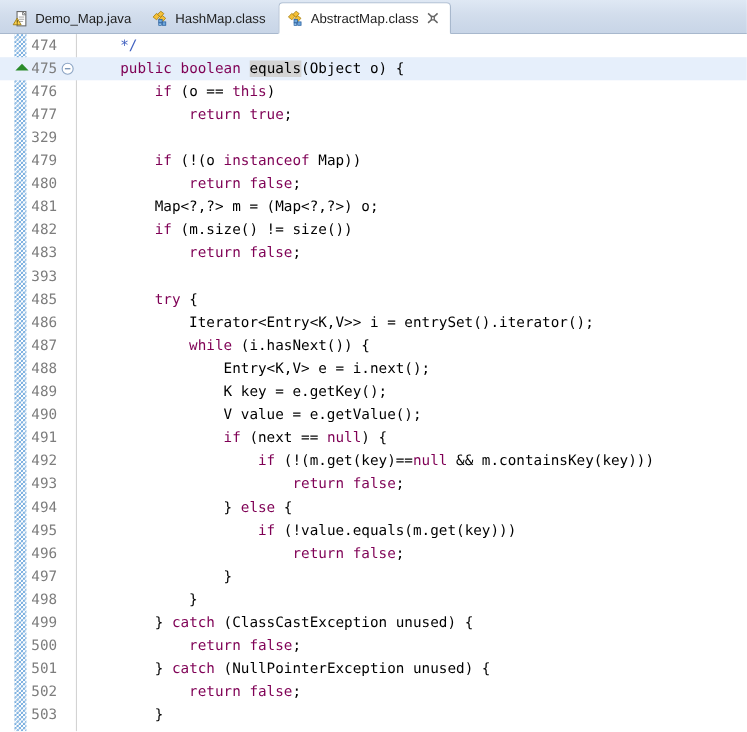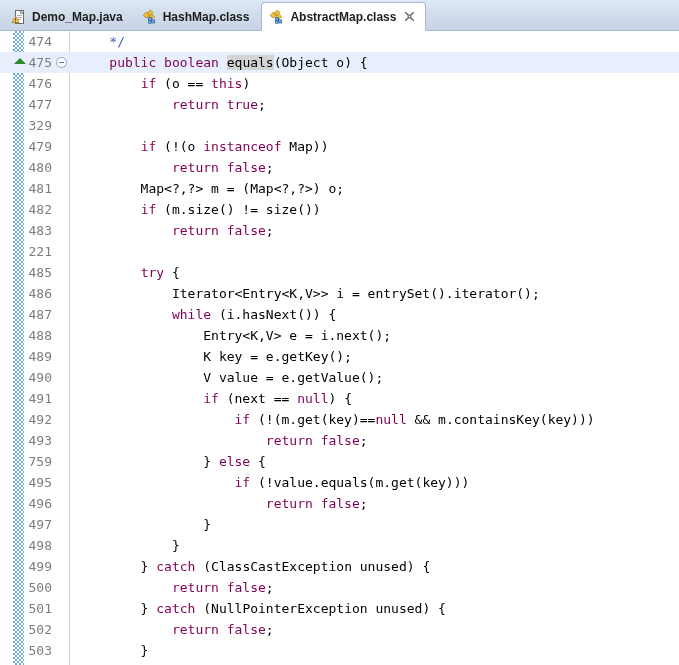--- a/index.html
+++ b/index.html
@@ -52,21 +52,21 @@
     margin-bottom: -1px;
     z-index: 3;
   }
   .tab-icon {
     width: 16px;
     height: 16px;
     margin-right: 5px;
     flex: 0 0 16px;
     position: relative;
   }
-  .tab-label { line-height: 16px; font-weight: bold; }
+  .tab-label { line-height: 16px; }
   .tab-close {
     margin-left: 8px;
     width: 11px;
     height: 11px;
     flex: 0 0 11px;
     opacity: .85;
   }
 
   
   #editor {
@@ -236,31 +236,31 @@
       <div class="row"><div class="lineno">474</div><div class="foldcol"></div><div class="codetext"><span>    </span><span class="cmt">*/</span></div></div>
       <div class="row highlight"><div class="lineno">475</div><div class="foldcol"><span class="fold-minus"></span></div><div class="codetext"><span>    </span><span class="kw">public</span><span> </span><span class="kw">boolean</span><span> </span><span class="sel">equals</span><span>(Object o) {</span></div><span class="marker-col"><span class="override-tri"></span></span></div>
       <div class="row"><div class="lineno">476</div><div class="foldcol"></div><div class="codetext"><span>        </span><span class="kw">if</span><span> (o == </span><span class="kw">this</span><span>)</span></div></div>
       <div class="row"><div class="lineno">477</div><div class="foldcol"></div><div class="codetext"><span>            </span><span class="kw">return</span><span> </span><span class="kw">true</span><span>;</span></div></div>
       <div class="row"><div class="lineno">329</div><div class="foldcol"></div><div class="codetext"></div></div>
       <div class="row"><div class="lineno">479</div><div class="foldcol"></div><div class="codetext"><span>        </span><span class="kw">if</span><span> (!(o </span><span class="kw">instanceof</span><span> Map))</span></div></div>
       <div class="row"><div class="lineno">480</div><div class="foldcol"></div><div class="codetext"><span>            </span><span class="kw">return</span><span> </span><span class="kw">false</span><span>;</span></div></div>
       <div class="row"><div class="lineno">481</div><div class="foldcol"></div><div class="codetext"><span>        Map&lt;?,?&gt; m = (Map&lt;?,?&gt;) o;</span></div></div>
       <div class="row"><div class="lineno">482</div><div class="foldcol"></div><div class="codetext"><span>        </span><span class="kw">if</span><span> (m.size() != size())</span></div></div>
       <div class="row"><div class="lineno">483</div><div class="foldcol"></div><div class="codetext"><span>            </span><span class="kw">return</span><span> </span><span class="kw">false</span><span>;</span></div></div>
-      <div class="row"><div class="lineno">221</div><div class="foldcol"></div><div class="codetext"></div></div>
+      <div class="row"><div class="lineno">393</div><div class="foldcol"></div><div class="codetext"></div></div>
       <div class="row"><div class="lineno">485</div><div class="foldcol"></div><div class="codetext"><span>        </span><span class="kw">try</span><span> {</span></div></div>
       <div class="row"><div class="lineno">486</div><div class="foldcol"></div><div class="codetext"><span>            Iterator&lt;Entry&lt;K,V&gt;&gt; i = entrySet().iterator();</span></div></div>
       <div class="row"><div class="lineno">487</div><div class="foldcol"></div><div class="codetext"><span>            </span><span class="kw">while</span><span> (i.hasNext()) {</span></div></div>
       <div class="row"><div class="lineno">488</div><div class="foldcol"></div><div class="codetext"><span>                Entry&lt;K,V&gt; e = i.next();</span></div></div>
       <div class="row"><div class="lineno">489</div><div class="foldcol"></div><div class="codetext"><span>                K key = e.getKey();</span></div></div>
       <div class="row"><div class="lineno">490</div><div class="foldcol"></div><div class="codetext"><span>                V value = e.getValue();</span></div></div>
       <div class="row"><div class="lineno">491</div><div class="foldcol"></div><div class="codetext"><span>                </span><span class="kw">if</span><span> (next == </span><span class="kw">null</span><span>) {</span></div></div>
       <div class="row"><div class="lineno">492</div><div class="foldcol"></div><div class="codetext"><span>                    </span><span class="kw">if</span><span> (!(m.get(key)==</span><span class="kw">null</span><span> &amp;&amp; m.containsKey(key)))</span></div></div>
       <div class="row"><div class="lineno">493</div><div class="foldcol"></div><div class="codetext"><span>                        </span><span class="kw">return</span><span> </span><span class="kw">false</span><span>;</span></div></div>
-      <div class="row"><div class="lineno">759</div><div class="foldcol"></div><div class="codetext"><span>                } </span><span class="kw">else</span><span> {</span></div></div>
+      <div class="row"><div class="lineno">494</div><div class="foldcol"></div><div class="codetext"><span>                } </span><span class="kw">else</span><span> {</span></div></div>
       <div class="row"><div class="lineno">495</div><div class="foldcol"></div><div class="codetext"><span>                    </span><span class="kw">if</span><span> (!value.equals(m.get(key)))</span></div></div>
       <div class="row"><div class="lineno">496</div><div class="foldcol"></div><div class="codetext"><span>                        </span><span class="kw">return</span><span> </span><span class="kw">false</span><span>;</span></div></div>
       <div class="row"><div class="lineno">497</div><div class="foldcol"></div><div class="codetext"><span>                }</span></div></div>
       <div class="row"><div class="lineno">498</div><div class="foldcol"></div><div class="codetext"><span>            }</span></div></div>
       <div class="row"><div class="lineno">499</div><div class="foldcol"></div><div class="codetext"><span>        } </span><span class="kw">catch</span><span> (ClassCastException unused) {</span></div></div>
       <div class="row"><div class="lineno">500</div><div class="foldcol"></div><div class="codetext"><span>            </span><span class="kw">return</span><span> </span><span class="kw">false</span><span>;</span></div></div>
       <div class="row"><div class="lineno">501</div><div class="foldcol"></div><div class="codetext"><span>        } </span><span class="kw">catch</span><span> (NullPointerException unused) {</span></div></div>
       <div class="row"><div class="lineno">502</div><div class="foldcol"></div><div class="codetext"><span>            </span><span class="kw">return</span><span> </span><span class="kw">false</span><span>;</span></div></div>
       <div class="row"><div class="lineno">503</div><div class="foldcol"></div><div class="codetext"><span>        }</span></div></div>
       <div class="row"><div class="lineno">504</div><div class="foldcol"></div><div class="codetext"></div></div>

